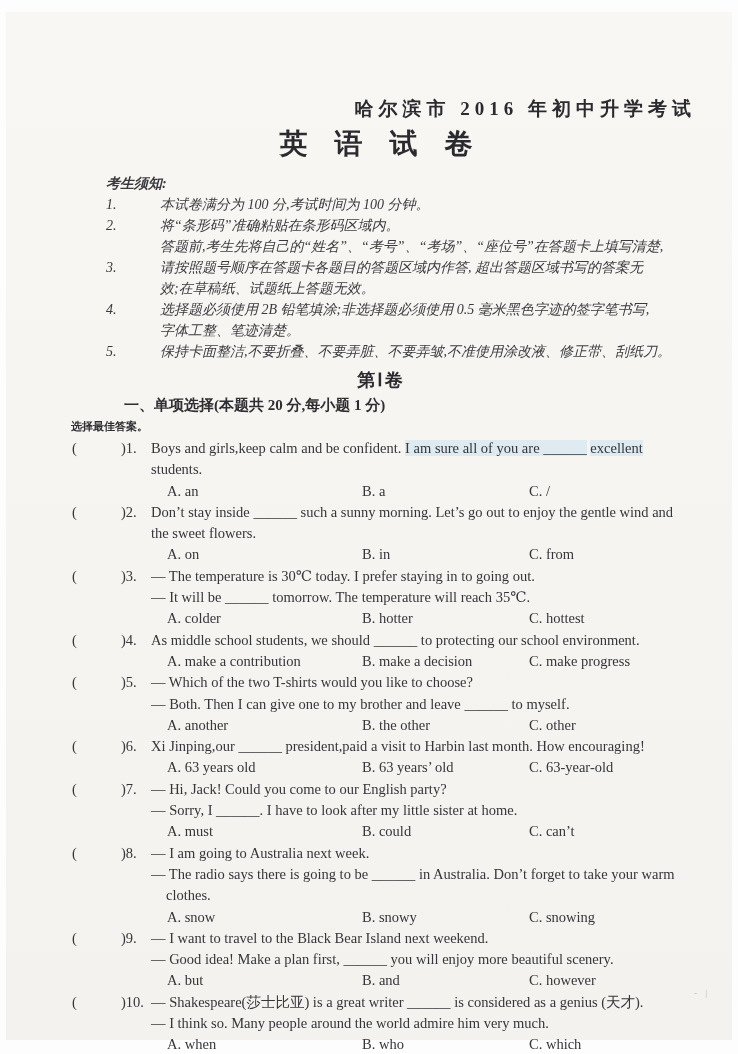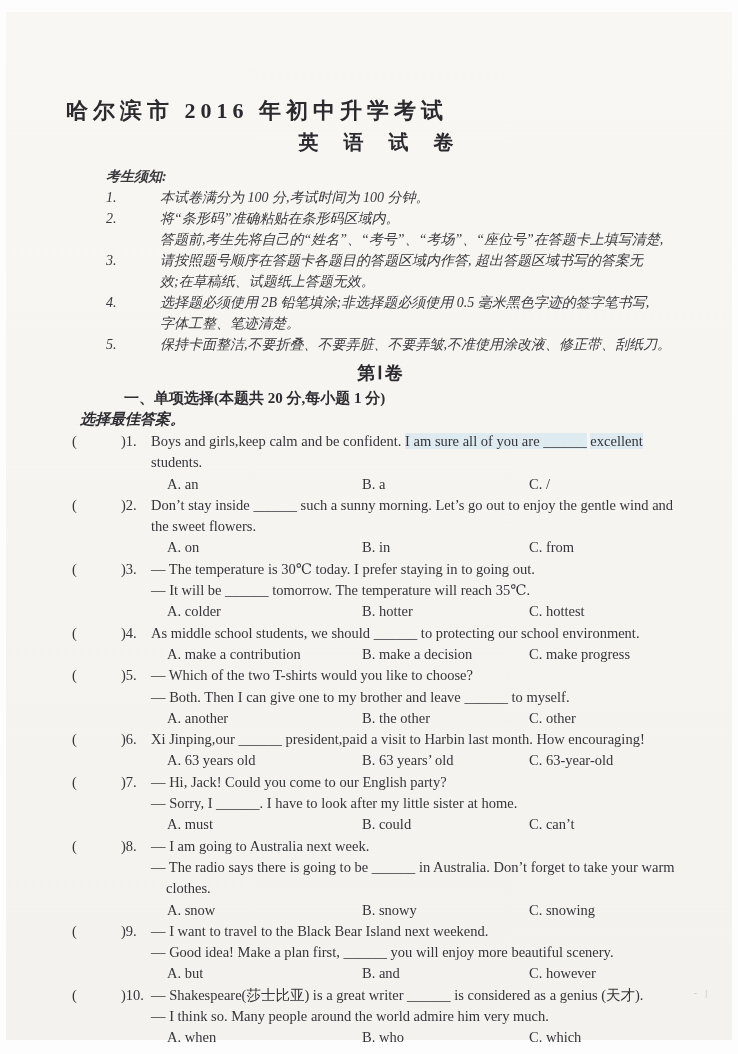--- a/index.html
+++ b/index.html
@@ -12,39 +12,39 @@
   .screen { position: absolute; inset: 0; background: #fdfdfd; }
   .page {
     position: absolute; left: 6px; top: 12px; width: 726px; height: 1028px;
     background: linear-gradient(180deg, #f8f7f4 0%, #f6f4f1 55%, #f4f2ee 100%);
     color: #343438;
   }
   .content { position: absolute; left: 60px; top: 0; width: 630px; }
 
   
   .title1 {
-    margin-top: 84px; text-align: left;
-    font-size: 22px; font-weight: bold; letter-spacing: 5px; color: #2b2b2f;
+    margin-top: 84px; text-align: right;
+    font-size: 19px; font-weight: bold; letter-spacing: 5px; color: #2b2b2f;
   }
   .title2 {
     margin-top: 3px; text-align: center;
-    font-size: 20px; font-weight: bold; letter-spacing: 10px; color: #2b2b2f;
+    font-size: 28px; font-weight: bold; letter-spacing: 10px; color: #2b2b2f;
   }
 
   
   .notice { margin-top: 10px; font-size: 14px; line-height: 21px; color: #3a3a3e; }
   .notice-heading { margin-left: 40px; font-weight: bold; font-style: italic; }
   .notice-item { position: relative; padding-left: 62px; font-style: italic; }
   .notice-num { position: absolute; left: 40px; top: 0; }
   .notice-line { white-space: nowrap; margin-left: 32px; }
 
   
   .part-heading { margin-top: 6px; text-align: center; font-size: 18px; font-weight: bold; color: #2b2b2f; letter-spacing: 2px; font-family: Liberation Serif, serif; }
   .section-title { margin-top: 2px; margin-left: 58px; font-size: 15px; font-weight: bold; color: #2e2e32; line-height: 22px; }
-  .instruction { margin-left: 14px; font-size: 15px; font-weight: bold; color: #2e2e32; line-height: 21px; font-style: italic; }
+  .instruction { margin-left: 5px; font-size: 11px; font-weight: bold; color: #2e2e32; line-height: 21px; }
 
   
   .questions { margin-top: 1px; font-size: 14.5px; line-height: 21.3px; color: #35353a; }
   .question { position: relative; padding-left: 85px; }
   .bracket { position: absolute; left: 6px; top: 0; }
   .qlabel { position: absolute; left: 55px; top: 0; }
   .stem-line { white-space: nowrap; }
   .stem-line.ind1 { margin-left: 15px; }
   .hl { background: rgba(203, 226, 238, 0.55); }
   .options { position: relative; height: 21.3px; white-space: nowrap; }

